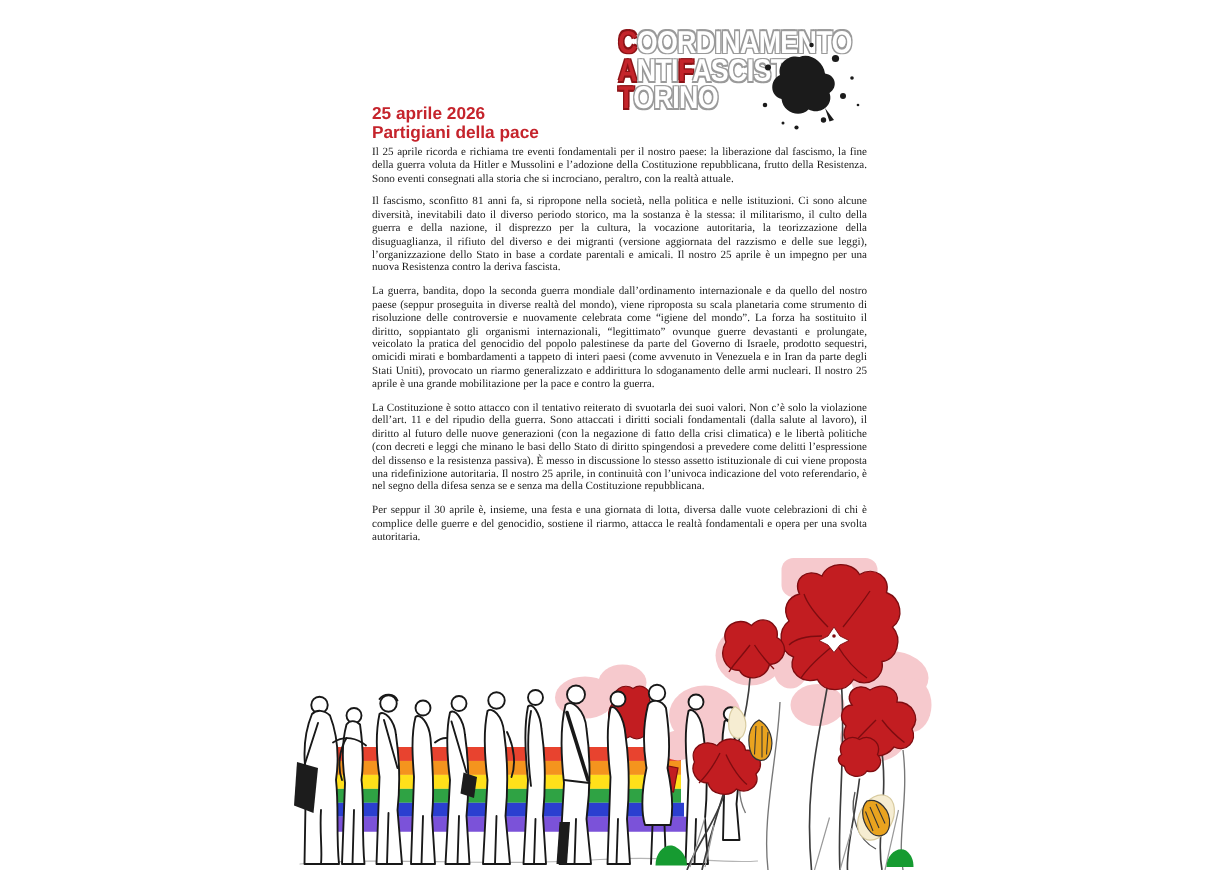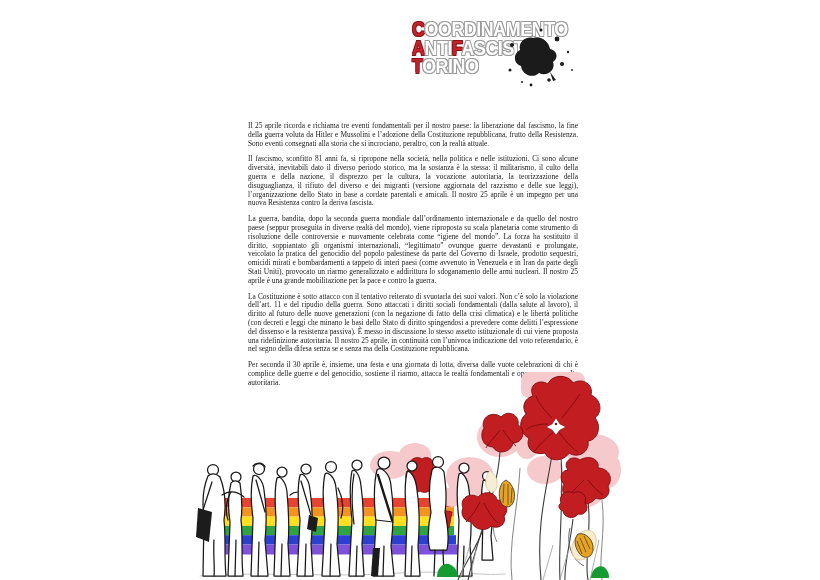--- a/index.html
+++ b/index.html
@@ -14,21 +14,21 @@
         text-shadow:-1px -1px 0 #9a9a9a,1px -1px 0 #9a9a9a,-1px 1px 0 #9a9a9a,1px 1px 0 #9a9a9a;}
   .logo .r{color:#c4242b;
         text-shadow:-1px -1px 0 #8c1216,1px -1px 0 #8c1216,-1px 1px 0 #8c1216,1px 1px 0 #8c1216;}
   .splat{position:absolute;left:500px;top:26px;}
 
   
   .title-block{position:absolute;left:248px;top:70px;color:#c5242c;
         font-weight:bold;font-size:11.5px;line-height:13px;}
 
   
-  .body-text{position:absolute;left:248px;top:122px;width:330px;
+  .body-text{position:absolute;left:248px;top:97px;width:330px;
         font-family:"Liberation Serif",serif;font-size:7.4px;line-height:8.8px;
         text-align:justify;color:#1a1a1a;}
   .body-text p{margin:0 0 7px 0;}
   .body-text .b{font-weight:normal;}
 
   
   .art{position:absolute;left:0;top:0;width:820px;height:580px;}
 </style>
 </head>
 <body>
@@ -51,27 +51,31 @@
       <circle cx="531" cy="85" r="1.4"></circle>
         <circle cx="510" cy="70" r="1.5"></circle>
       <circle cx="568" cy="52" r="1.2"></circle>
         <circle cx="541" cy="30" r="1.5"></circle>
       <circle cx="522" cy="82" r="1"></circle>
         <circle cx="572" cy="70" r="0.9"></circle>
       <path d="M550,72 l6,8 l-3,1 Z"></path>
     </g>
   </svg>
 
+  <div class="title-block">
+    <div>25 aprile 2026</div>
+    <div>Partigiani della pace</div>
+  </div>
 
   <div class="body-text">
       <p><span>Il 25 aprile ricorda e richiama tre eventi fondamentali per il nostro paese: la liberazione dal fascismo, la fine della guerra voluta da Hitler e Mussolini e l’adozione della Costituzione repubblicana, frutto della Resistenza. Sono eventi consegnati alla storia che si incrociano, peraltro, con la realtà attuale.</span></p>
       <p><span class="b">Il fascismo, sconfitto 81 anni fa, si ripropone nella società, nella politica e nelle istituzioni</span><span>. Ci sono alcune diversità, inevitabili dato il diverso periodo storico, ma la sostanza è la stessa: il militarismo, il culto della guerra e della nazione, il disprezzo per la cultura, la vocazione autoritaria, la teorizzazione della disuguaglianza, il rifiuto del diverso e dei migranti (versione aggiornata del razzismo e delle sue leggi), l’organizzazione dello Stato in base a cordate parentali e amicali. </span><span class="b">Il nostro 25 aprile è un impegno per una nuova Resistenza contro la deriva fascista</span><span>.</span></p>
       <p><span class="b">La guerra</span><span>, bandita, dopo la seconda guerra mondiale dall’ordinamento internazionale e da quello del nostro paese (seppur proseguita in diverse realtà del mondo), viene riproposta su scala planetaria come strumento di risoluzione delle controversie e nuovamente celebrata come “igiene del mondo”. La forza ha sostituito il diritto, soppiantato gli organismi internazionali, “legittimato” ovunque guerre devastanti e prolungate, veicolato la pratica del </span><span class="b">genocidio del popolo palestinese da parte del Governo di Israele, prodotto sequestri, omicidi mirati e bombardamenti a tappeto di interi paesi</span><span> (come avvenuto in Venezuela e in Iran da parte degli Stati Uniti), provocato un riarmo generalizzato e addirittura lo sdoganamento delle armi nucleari. </span><span class="b">Il nostro 25 aprile è una grande mobilitazione per la pace e contro la guerra.</span></p>
       <p><span class="b">La Costituzione è sotto attacco</span><span> con il tentativo reiterato di svuotarla dei suoi valori. Non c’è solo la violazione dell’art. 11 e del ripudio della guerra. </span><span class="b">Sono attaccati i diritti sociali fondamentali</span><span> (dalla salute al lavoro), </span><span class="b">il diritto al futuro delle nuove generazioni</span><span> (con la negazione di fatto della crisi climatica) e </span><span class="b">le libertà politiche</span><span> (con decreti e leggi che minano le basi dello Stato di diritto spingendosi a prevedere come delitti l’espressione del dissenso e la resistenza passiva). È messo in discussione lo stesso </span><span class="b">assetto istituzionale</span><span> di cui viene proposta una ridefinizione autoritaria. </span><span class="b">Il nostro 25 aprile</span><span>, in continuità con l’univoca indicazione del voto referendario, </span><span class="b">è nel segno della difesa senza se e senza ma della Costituzione repubblicana</span><span>.</span></p>
-      <p><span>Per seconda </span><span class="b">il 30 aprile è, insieme, una festa e una giornata di lotta</span><span>, diversa dalle vuote celebrazioni di chi è complice delle guerre e del genocidio, sostiene il riarmo, attacca le realtà fondamentali e opera per una svolta autoritaria.</span></p>
+      <p><span>Per seppur </span><span class="b">il 30 aprile è, insieme, una festa e una giornata di lotta</span><span>, diversa dalle vuote celebrazioni di chi è complice delle guerre e del genocidio, sostiene il riarmo, attacca le realtà fondamentali e opera per una svolta autoritaria.</span></p>
     </div>
 
   <svg class="art" viewBox="0 0 820 580">
 
     <g>
       <rect x="214" y="498" width="240" height="9.3" fill="#e8432f"></rect>
       <rect x="214" y="507.3" width="240" height="9.3" fill="#f4941e"></rect>
       <rect x="214" y="516.6" width="240" height="9.3" fill="#ffe01a"></rect>
       <rect x="214" y="525.9" width="240" height="9.3" fill="#2fa344"></rect>
       <rect x="214" y="535.2" width="242" height="9.3" fill="#2b3fd0"></rect>

